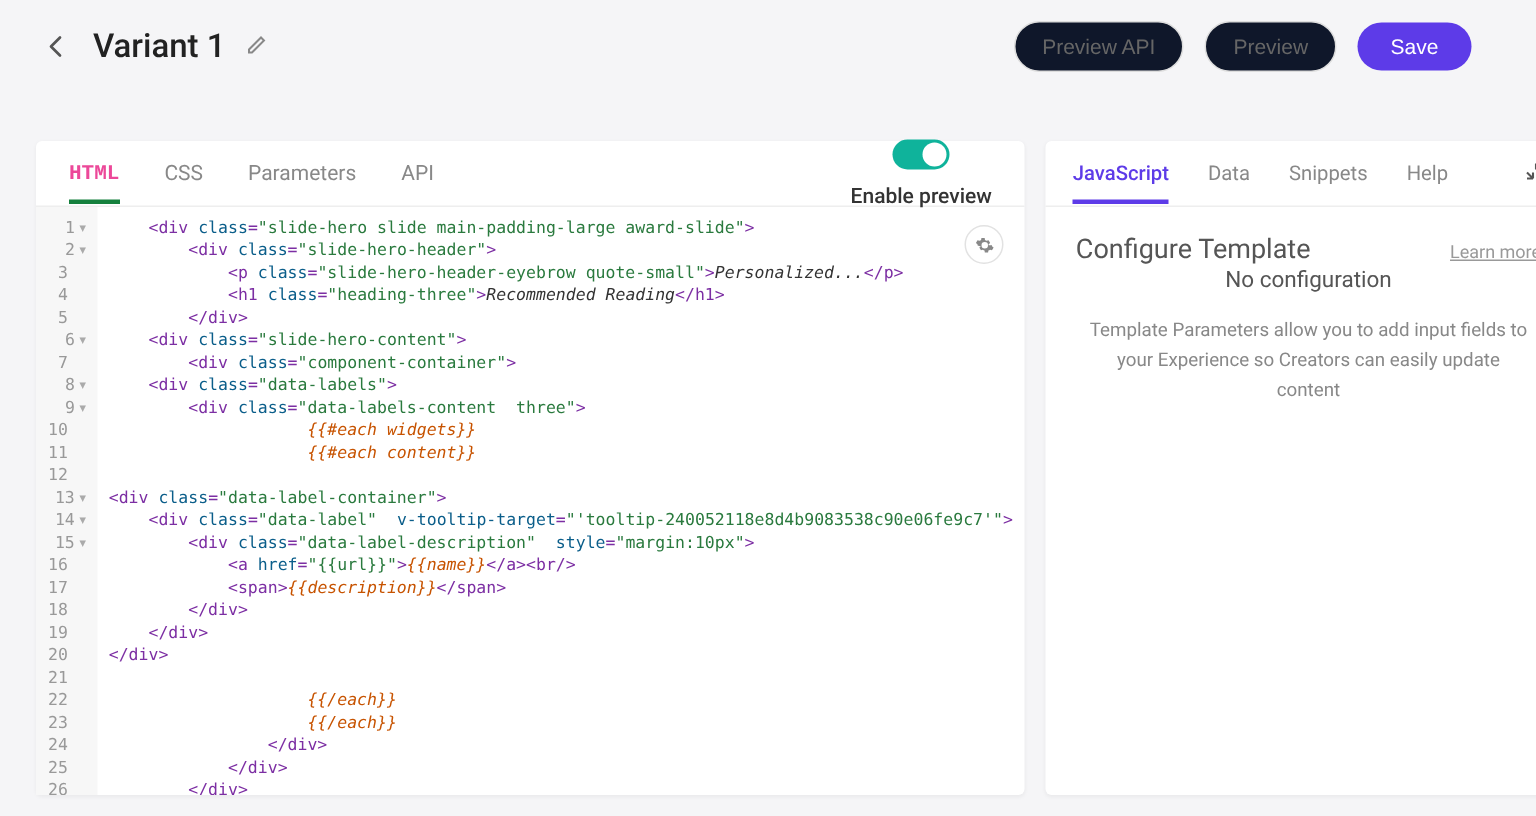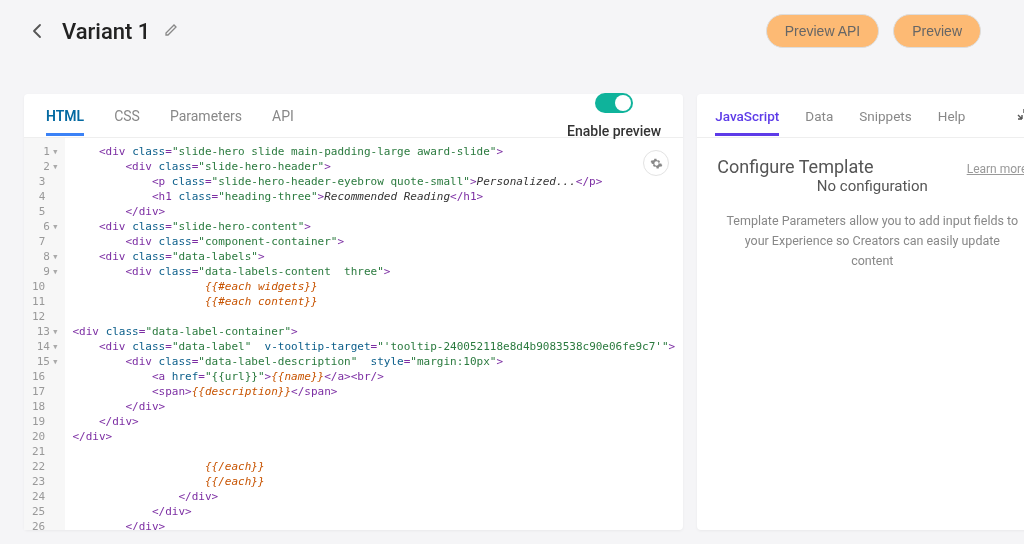--- a/index.html
+++ b/index.html
@@ -19,21 +19,21 @@
   gap: 14px;
 }
 .back-arrow { width: 20px; height: 20px; display: flex; align-items: center; justify-content: center; cursor: pointer; }
 .page-title { font-size: 22px; font-weight: 500; color: #222; }
 .edit-icon { width: 16px; height: 16px; cursor: pointer; }
 .header-spacer { flex: 1; }
 .btn-outline {
   padding: 8px 18px;
   border: 1px solid #ddd;
   border-radius: 20px;
-  background: #fdba74;
+  background: #0f172a;
   color: #666;
   font-size: 14px;
   cursor: pointer;
 }
 .btn-primary {
   padding: 8px 22px;
   border-radius: 20px;
   background: #5d3be8;
   color: #fff;
   font-size: 14px;
@@ -63,24 +63,25 @@
   height: 44px;
 }
 .tab {
   padding: 12px 0;
   margin-right: 30px;
   color: #888;
   cursor: pointer;
   font-size: 14px;
 }
 .tab.active {
-  color: #0369a1;
-  border-bottom: 3px solid #3b82f6;
+  color: #ec4899;
+  border-bottom: 3px solid #15803d;
   font-weight: 600;
   padding-bottom: 9px;
+  font-family: Liberation Mono, monospace;
 }
 .tabs-spacer { flex: 1; }
 .toggle-wrap { display: flex; align-items: center; gap: 10px; flex-direction: column; }
 .toggle {
   width: 38px; height: 20px; border-radius: 10px;
   background: #0fb39b; position: relative; cursor: pointer;
 }
 .toggle-knob {
   width: 16px; height: 16px; border-radius: 50%;
   background: #fff; position: absolute; right: 2px; top: 2px;
@@ -150,20 +151,21 @@
     </div>
     <div class="page-title">Variant 1</div>
     <div class="edit-icon">
       <svg width="14" height="14" viewBox="0 0 14 14">
           <path d="M2 12 L2 10 L10 2 L12 4 L4 12 Z" stroke="#888" stroke-width="1.3" fill="none"></path>
         </svg>
     </div>
     <div class="header-spacer"></div>
     <button class="btn-outline">Preview API</button>
     <button class="btn-outline">Preview</button>
+    <button class="btn-primary">Save</button>
   </div>
 
   <div class="main">
 
     <div class="panel panel-left">
       <div class="tabs">
         <div class="tab active">HTML</div>
         <div class="tab">CSS</div>
         <div class="tab">Parameters</div>
         <div class="tab">API</div>

